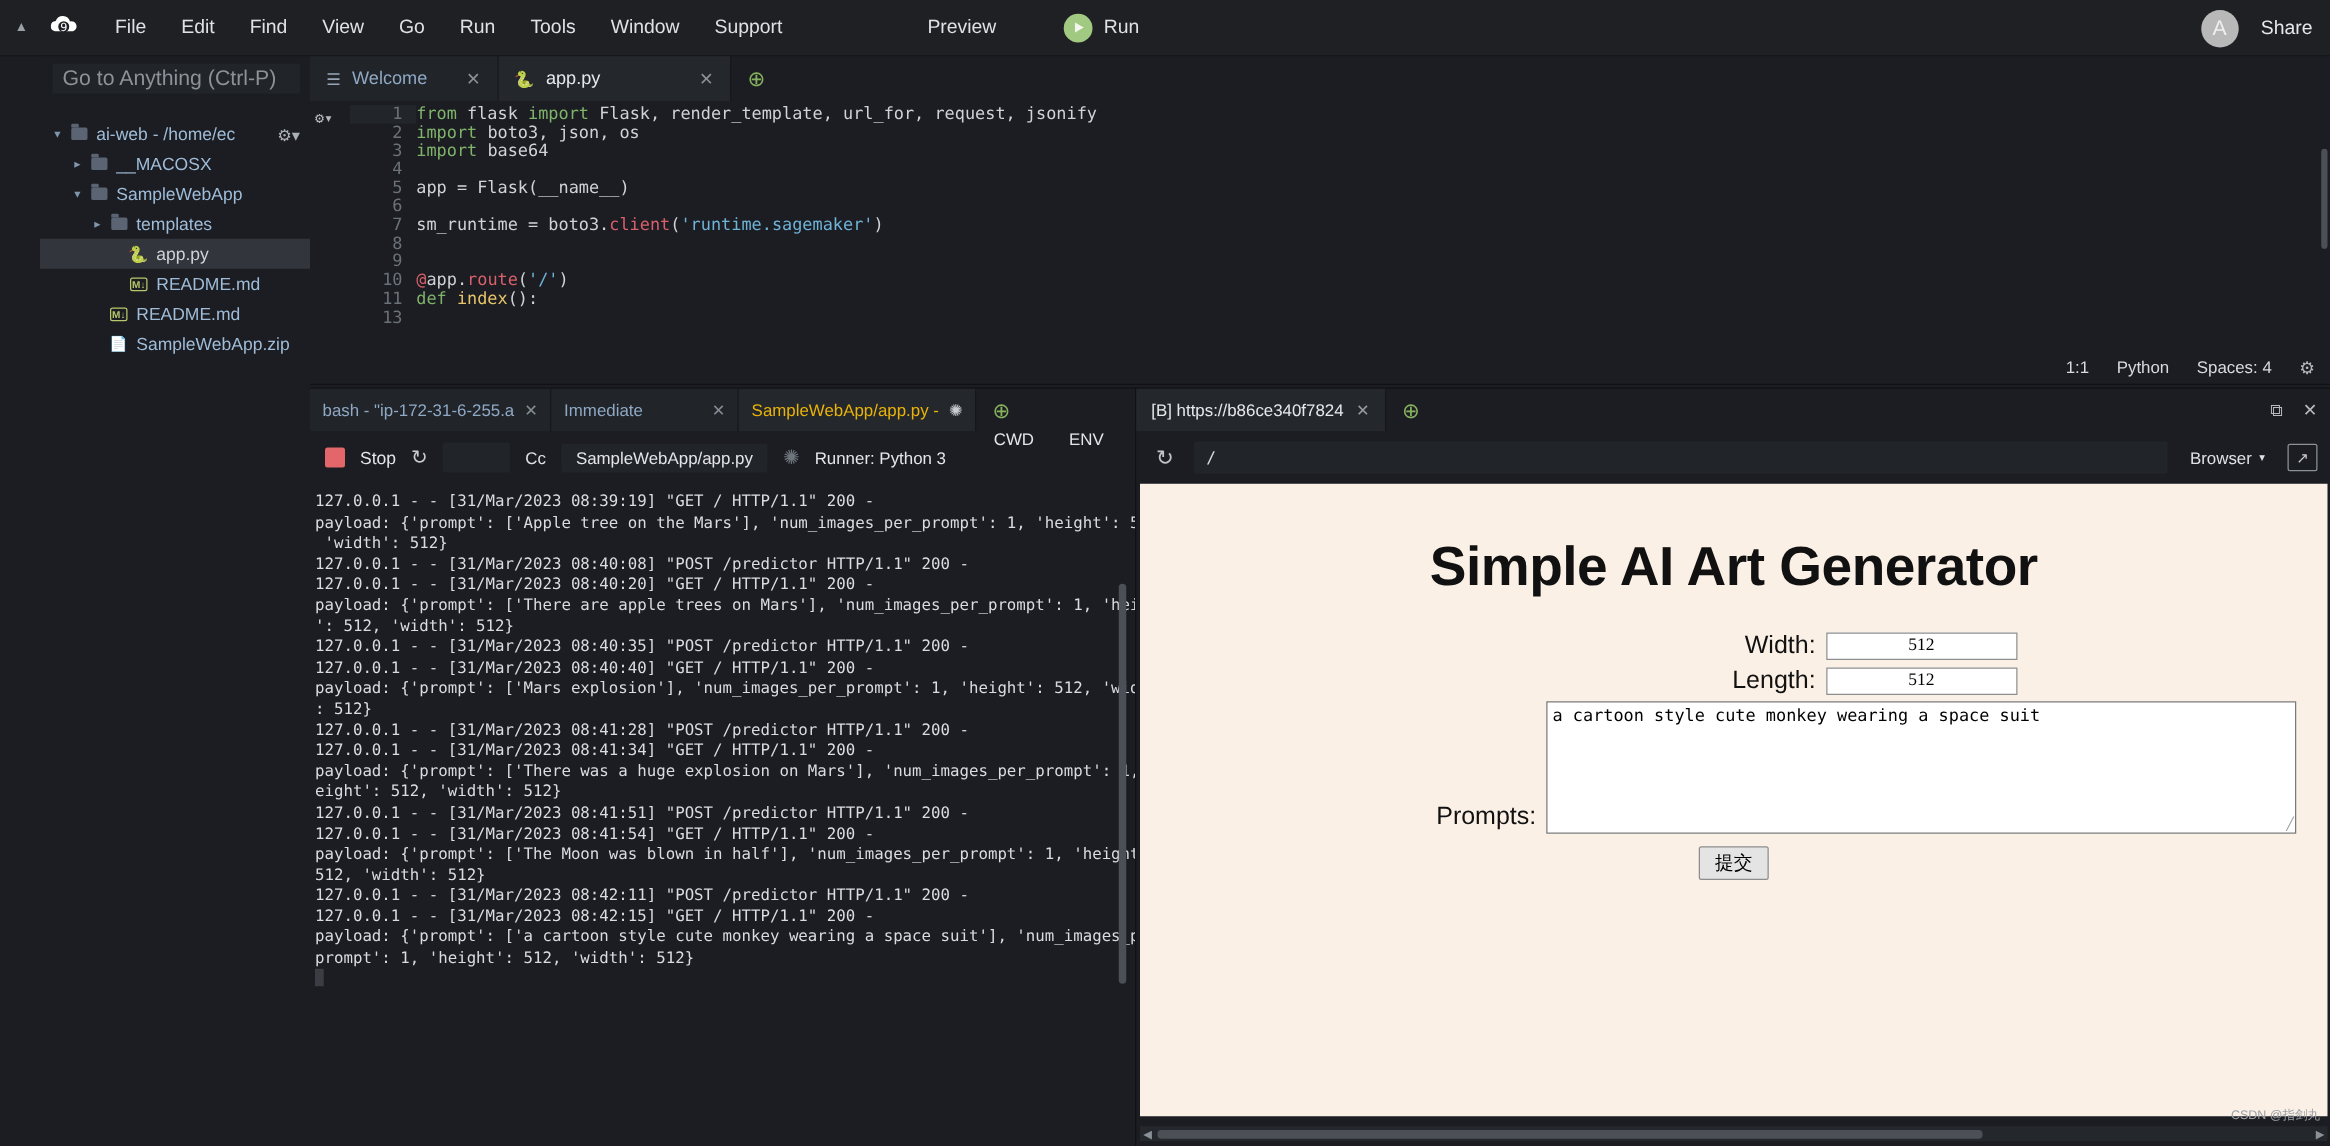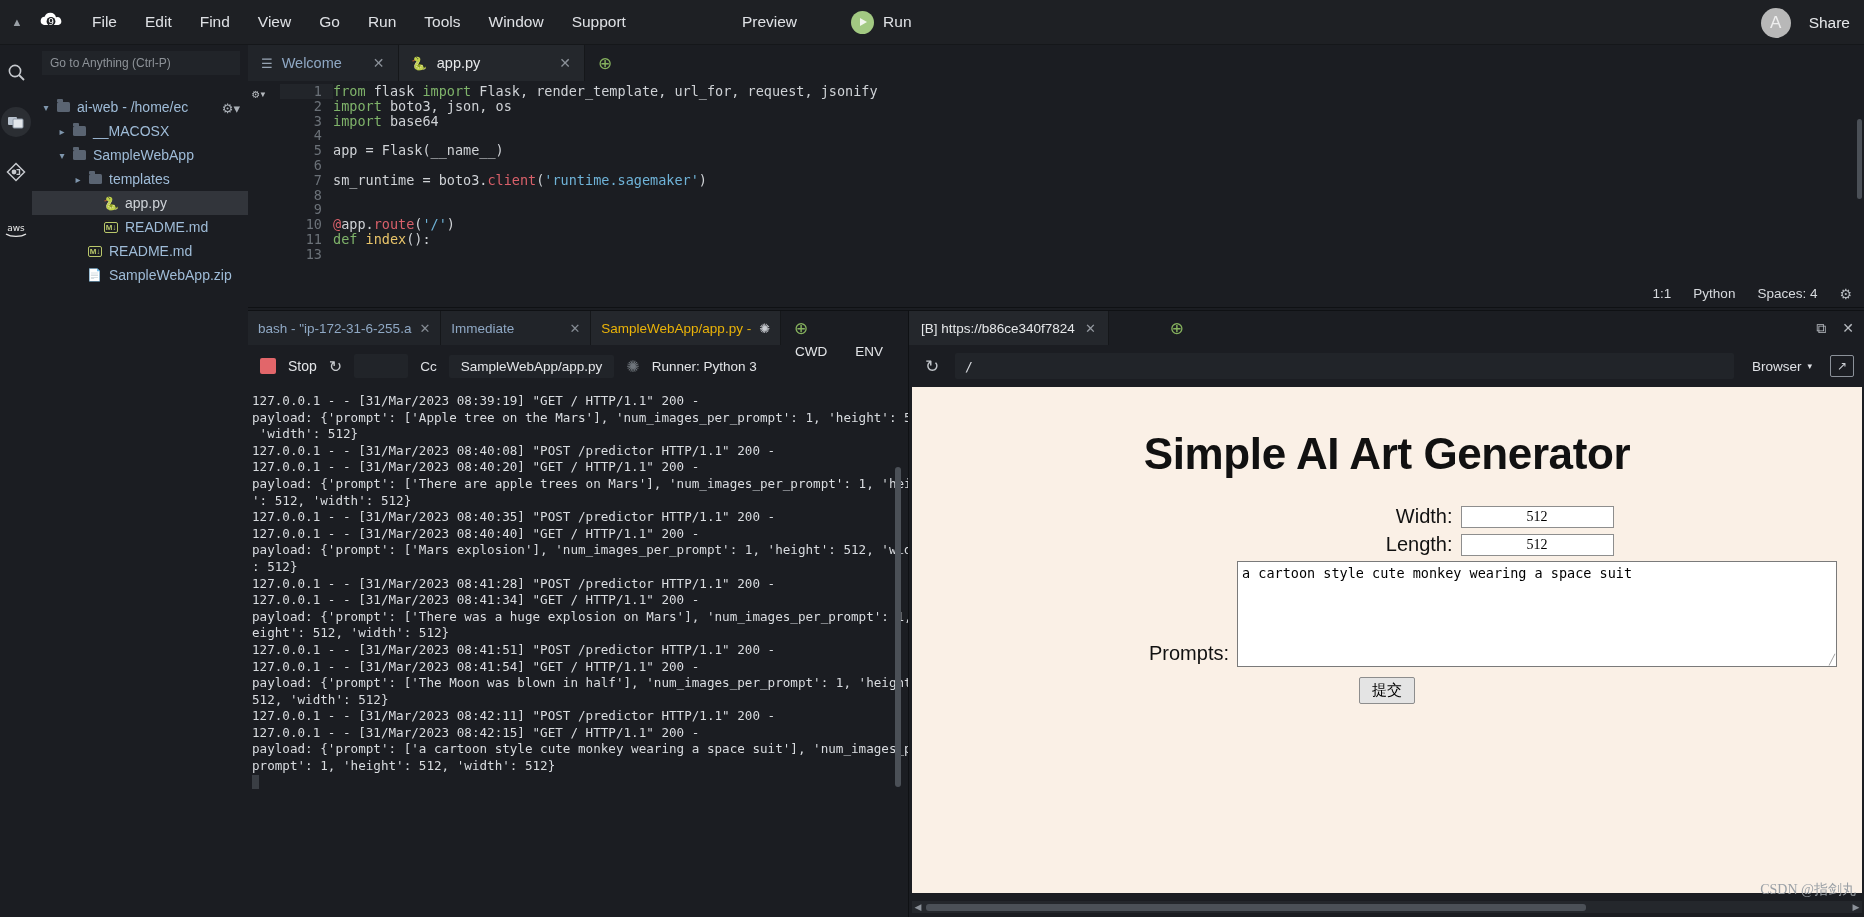--- a/index.html
+++ b/index.html
@@ -69,21 +69,21 @@
 
   
   .tree-panel {
     position: absolute; left: 32px; top: 45px; width: 216px; height: 872px;
     background: #1b1d22;
   }
   .search-box {
     margin: 6px 8px 0 10px; height: 24px; background: #212429;
     display: flex; align-items: center; padding: 0 8px;
   }
-  .search-box .ph { color: #8d9298; font-size: 12px; }
+  .search-box .ph { color: #8d9298; font-size: 17px; }
   .tree { margin-top: 20px; font-size: 14px; }
   .tree-row {
     display: flex; align-items: center; height: 24px; padding-left: 6px;
     color: #a6c2dc; white-space: nowrap; overflow: hidden;
   }
   .tree-row.selected { background: #32353b; }
   .twisty {
     width: 16px; text-align: center; color: #7f96ad; font-size: 10px; flex: 0 0 16px;
   }
   .ficon { width: 18px; display:flex; align-items:center; justify-content:center; flex: 0 0 18px; margin-right: 5px;}
@@ -206,21 +206,21 @@
   .term-scroll {
     position: absolute; right: 7px; top: 80px; width: 6px; height: 320px;
     background: #4b5057; border-radius: 3px;
   }
 
   
   .browser {
     position: absolute; left: 908px; top: 310px; width: 956px; height: 607px;
     background: #1b1d22; border-left: 1px solid #0f1114; border-top: 1px solid #0f1114;
   }
-  .btabbar { height: 34px; display:flex; align-items:stretch; position: relative; gap: 48px; }
+  .btabbar { height: 34px; display:flex; align-items:stretch; position: relative; }
   .btab {
     display:flex; align-items:center; gap:10px; padding: 0 12px; background:#24272c;
     border-right: 1px solid #15171a;
   }
   .btab-title { color:#e6e8ea; font-size:13.5px; white-space:nowrap; }
   .btab-x { color:#959aa1; font-size: 13px; }
   .btab-right {
     position:absolute; right: 10px; top:0; height:34px; display:flex; align-items:center; gap:16px;
   }
   .bico { color:#b7bbc0; font-size: 14px; }
@@ -285,21 +285,21 @@
     padding: 3px 12px; font-size: 15px; color:#000;
     font-family: "DejaVu Sans", sans-serif;
   }
   .page-hscroll {
     position:absolute; left: 3px; bottom: 4px; width: 950px; height: 12px;
     background:#24272c; display:flex; align-items:center;
   }
   .page-hscroll .arrow { color:#8b9199; font-size: 9px; width: 12px; text-align:center;}
   .page-hscroll .thumb { flex: 0 0 auto; width: 660px; height:7px; background:#4b5057; border-radius:3px; margin-left: 2px;}
   .watermark {
-    position:absolute; right: 8px; bottom: 18px; color:#9aa0a6; font-size: 14px; font-family: Liberation Serif, serif;
+    position:absolute; right: 8px; bottom: 18px; color:#9aa0a6; font-size: 10px;
   }
 </style>
 </head>
 <body>
 
 <div class="app">
 
   <div class="menubar">
     <div class="mb-caret">▲</div>
     <div class="c9-logo">
@@ -328,47 +328,20 @@
           </span>
         <span class="mb-run-label">Run</span>
       </div>
     </div>
     <div class="mb-right">
       <div class="avatar">A</div>
       <div class="share-label">Share</div>
     </div>
   </div>
 
-  <div class="rail">
-    <div class="rail-btn">
-      <svg width="19" height="19" viewBox="0 0 19 19">
-          <circle cx="8" cy="8" r="5.6" fill="none" stroke="#c6c9ce" stroke-width="1.6"></circle>
-          <line x1="12" y1="12" x2="17" y2="17" stroke="#c6c9ce" stroke-width="1.8"></line>
-        </svg>
-    </div>
-    <div class="rail-btn active">
-      <svg width="18" height="16" viewBox="0 0 18 16">
-          <rect x="1" y="3" width="9" height="8" rx="1" fill="#b9c3cf"></rect>
-          <rect x="6" y="5" width="10" height="9" rx="1" fill="#e3e7ec" stroke="#8d98a6"></rect>
-        </svg>
-    </div>
-    <div class="rail-btn">
-      <svg width="20" height="20" viewBox="0 0 20 20">
-          <path d="M10 1.5 18.5 10 10 18.5 1.5 10z" fill="none" stroke="#c6c9ce" stroke-width="1.5"></path>
-          <circle cx="8" cy="10" r="2.4" fill="#c6c9ce"></circle>
-          <path d="M10.5 7.6h3v4.8h-3" fill="none" stroke="#c6c9ce" stroke-width="1.4"></path>
-        </svg>
-    </div>
-    <div class="rail-btn rail-aws">
-      <svg width="26" height="18" viewBox="0 0 26 18">
-        <text x="13" y="10" font-size="9" fill="#e8e8e8" text-anchor="middle" font-family="DejaVu Sans, sans-serif">aws</text>
-        <path d="M3 13c5 3.2 15 3.2 20 0" fill="none" stroke="#e8e8e8" stroke-width="1.4"></path>
-      </svg>
-    </div>
-  </div>
 
   <div class="tree-panel">
     <div class="search-box">
       <span class="ph">Go to Anything (Ctrl-P)</span>
     </div>
     <div class="gear-tree">⚙▾</div>
 
     <div class="tree">
 
       <div class="tree-row" style="padding-left:6px;">

